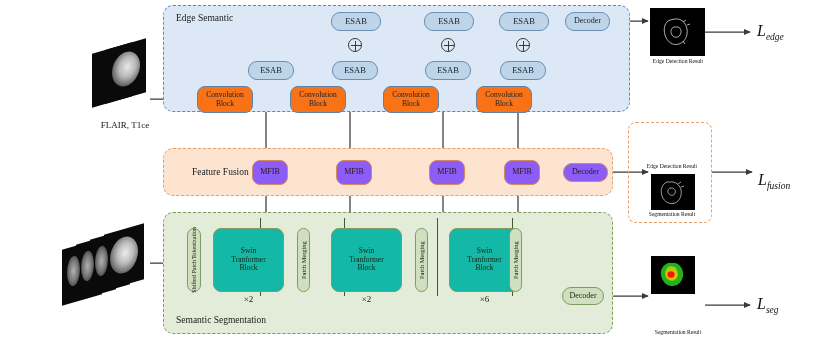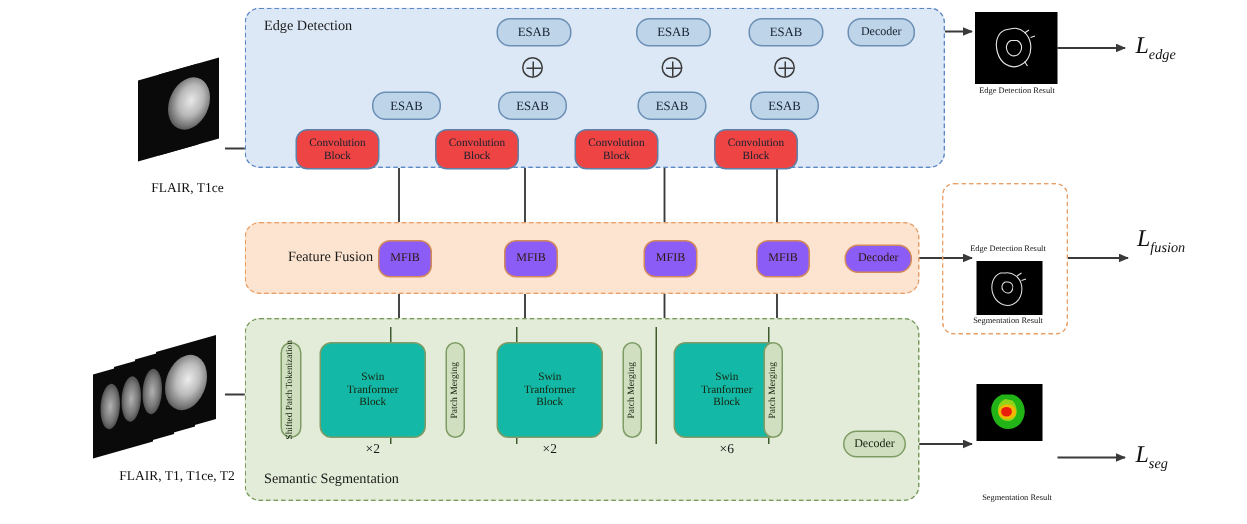--- a/index.html
+++ b/index.html
@@ -12,21 +12,21 @@
   .panel{border-radius:10px;}
   .panel-edge{background:#dce8f5;border:1.3px dashed #5b87c4;}
   .panel-fusion{background:#fce4d0;border:1.3px dashed #e8a06a;}
   .panel-seg{background:#e2ecd8;border:1.3px dashed #7a9a5e;}
   .panel-title{position:absolute;font-size:9.5px;color:#1a1a1a;white-space:nowrap;}
 
   
   .blk{display:flex;align-items:center;justify-content:center;text-align:center;
        border-radius:4px;line-height:1.12;}
   .blk-blue{background:#bdd4e9;border:1px solid #6b8fb5;color:#14202e;}
-  .blk-blue-d{background:#ef4444;border:1px solid #5d81a8;color:#14202e;text-align:right;}
+  .blk-blue-d{background:#f97316;border:1px solid #5d81a8;color:#14202e;text-align:right;}
   .blk-orange{background:#8b5cf6;border:1px solid #d4895a;color:#2a1a0e;}
   .blk-green{background:#14b8a6;border:1px solid #7f9c64;color:#17230e;}
   .blk-green-l{background:#cfdfc0;border:1px solid #7f9c64;color:#17230e;}
   .rounded-lg{border-radius:8px;}
   .rounded-pill{border-radius:9px;text-align:center;}
 
   .vlabel{writing-mode:vertical-rl;transform:rotate(180deg);white-space:nowrap;}
 
   
   .stage-box{border:1px solid #3f5a2c;background:transparent;}
@@ -125,21 +125,21 @@
 
       <path d="M186,296 L561,296" marker-end="url(#ah)"></path>
 
       <path d="M604,296 L648,296" marker-end="url(#ah)"></path>
 
       <path d="M705,305 L750,305" marker-end="url(#ah)"></path>
     </g>
   </svg>
 
   <div class="abs panel panel-edge" style="left:163px;top:5px;width:467px;height:107px;"></div>
-  <div class="panel-title" style="left:176px;top:13px;">Edge Detection</div>
+  <div class="panel-title" style="left:176px;top:13px;">Edge Semantic</div>
 
   <div class="abs blk blk-blue rounded-pill" style="left:331px;top:12px;width:50px;height:19px;font-size:8.5px;">ESAB</div>
   <div class="abs blk blk-blue rounded-pill" style="left:424px;top:12px;width:50px;height:19px;font-size:8.5px;">ESAB</div>
   <div class="abs blk blk-blue rounded-pill" style="left:499px;top:12px;width:50px;height:19px;font-size:8.5px;">ESAB</div>
 
   <div class="abs blk blk-blue rounded-pill" style="left:565px;top:12px;width:45px;height:19px;font-size:8px;">Decoder</div>
 
   <div class="abs" style="left:348px;top:38px;width:14px;height:14px;border:1.2px solid #3a3a3a;border-radius:50%;background:#dce8f5;">
     <div class="abs" style="left:2px;top:6px;width:10px;height:1.2px;background:#3a3a3a;"></div>
     <div class="abs" style="left:6px;top:2px;width:1.2px;height:10px;background:#3a3a3a;"></div>
@@ -243,21 +243,20 @@
     <div class="abs" style="left:5px;top:30px;width:13px;height:30px;border-radius:50%;
          background:radial-gradient(ellipse,#cfcfcf 0%,#888 50%,#1c1c1c 100%);opacity:.85;transform:skewY(-16deg);"></div>
     <div class="abs" style="left:19px;top:25px;width:13px;height:30px;border-radius:50%;
          background:radial-gradient(ellipse,#cfcfcf 0%,#888 50%,#1c1c1c 100%);opacity:.85;transform:skewY(-16deg);"></div>
     <div class="abs" style="left:33px;top:20px;width:13px;height:30px;border-radius:50%;
          background:radial-gradient(ellipse,#cfcfcf 0%,#888 50%,#1c1c1c 100%);opacity:.85;transform:skewY(-16deg);"></div>
     <div class="abs" style="left:48px;top:11px;width:28px;height:36px;border-radius:50%;
          background:radial-gradient(ellipse at 55% 45%, #ececec 0%, #bdbdbd 36%, #7d7d7d 62%, #303030 88%, #101010 100%);
          transform:skewY(-16deg);"></div>
   </div>
-  <div class="stackcap" style="left:58px;top:312px;width:120px;">FLAIR, T1, T1ce, T2</div>
 
   <div class="abs imgframe" style="left:650px;top:8px;width:55px;height:48px;">
     <svg width="55" height="48" viewBox="0 0 55 48">
       <g fill="none" stroke="#e6e6e6" stroke-width="0.75">
         <path d="M20,12 C15,14 13,20 15,27 C17,34 23,38 29,36 C35,34 38,28 37,21 C36,15 31,10 25,11 Z"></path>
         <path d="M24,19 C21,20 20,24 22,27 C24,30 28,30 30,27 C32,24 31,20 28,19 Z"></path>
         <path d="M33,14 L36,12 M37,17 L40,16 M33,33 L35,36"></path>
       </g>
     </svg>
   </div>
@@ -284,21 +283,21 @@
       <ellipse cx="20" cy="18.5" rx="3.6" ry="3.2" fill="#e81d0c"></ellipse>
     </svg>
   </div>
   <div class="caption" style="left:634px;top:211px;width:76px;">Segmentation Result</div>
 
   <div class="caption" style="left:640px;top:329px;width:76px;">Segmentation Result</div>
 
   <div class="loss" style="left:757px;top:22px;">
     <span>L</span><sub>edge</sub>
   </div>
-  <div class="loss" style="left:758px;top:151px;">
+  <div class="loss" style="left:758px;top:171px;">
     <span>L</span><sub>fusion</sub>
   </div>
   <div class="loss" style="left:757px;top:295px;">
     <span>L</span><sub>seg</sub>
   </div>
 
 <div class="abs blk blk-green-l rounded-lg vlabel" style="left: 509px; top: 228px; width: 13px; height: 64px; font-size: 6.4px;">Patch Merging</div>
   </div>
 
 </body></html>

